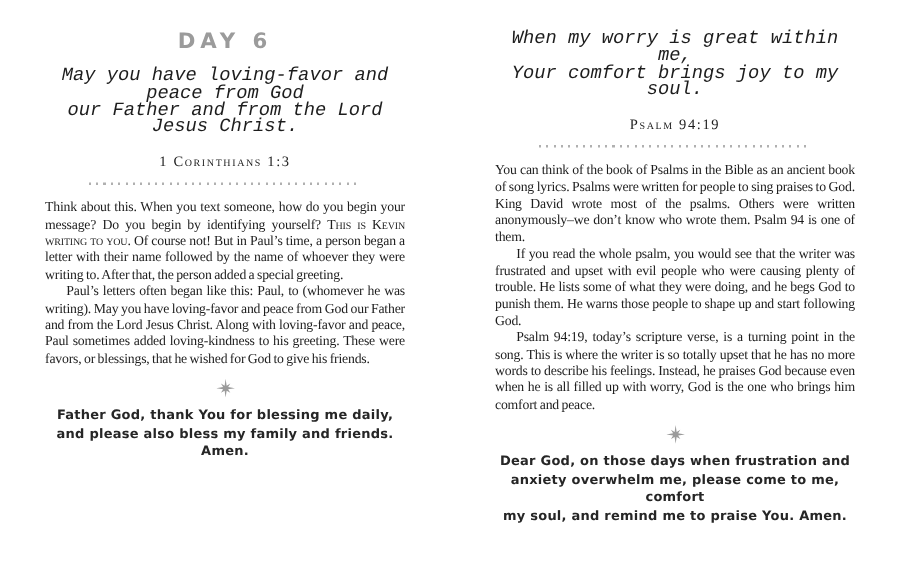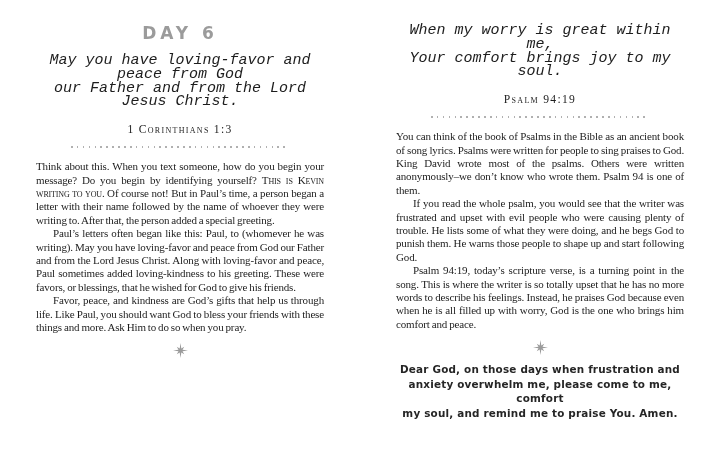--- a/index.html
+++ b/index.html
@@ -89,27 +89,28 @@
 
   <section class="page">
     <h1 class="day-header">DAY 6</h1>
     <p class="verse">May you have loving-favor and peace from God
 our Father and from the Lord Jesus Christ.</p>
     <div class="reference">1 Corinthians 1:3</div>
     <div class="dotline"></div>
     <div class="body-text">
         <p><span>Think about this. When you text someone, how do you begin your message? Do you begin by identifying yourself? </span><span class="sc">This is Kevin writing to you.</span><span> Of course not! But in Paul’s time, a person began a letter with their name followed by the name of whoever they were writing to. After that, the person added a special greeting.</span></p>
         <p><span>Paul’s letters often began like this: </span><span class="i">Paul, to (whomever he was writing). May you have loving-favor and peace from God our Father and from the Lord Jesus Christ.</span><span> Along with </span><span class="i">loving-favor</span><span> and </span><span class="i">peace</span><span>, Paul sometimes added </span><span class="i">loving-kindness</span><span> to his greeting. These were favors, or blessings, that he wished for God to give his friends.</span></p>
-        <p><span>Favor, peace, and kindness are God’s gifts that help us through life. Like Paul, you should want God to bless your friends with these things and more. Ask Him to do so when you pray.</span></p>
       </div>
     <div class="ornament">
       <svg viewBox="0 0 24 24" aria-hidden="true">
         <polygon fill="#9b9b9b" points="12,0 13.3,8.8 18,6 15.2,10.7 24,12 15.2,13.3 18,18 13.3,15.2 12,24 10.7,15.2 6,18 8.8,13.3 0,12 8.8,10.7 6,6 10.7,8.8"></polygon>
       </svg>
     </div>
+    <p class="prayer">Father God, thank You for blessing me daily,
+and please also bless my family and friends. Amen.</p>
   </section>
 
   <section class="page">
     <p class="verse">When my worry is great within me,
 Your comfort brings joy to my soul.</p>
     <div class="reference">Psalm 94:19</div>
     <div class="dotline"></div>
     <div class="body-text">
         <p><span>You can think of the book of Psalms in the Bible as an ancient book of song lyrics. Psalms were written for people to sing praises to God. King David wrote most of the psalms. Others were written anonymously–we don’t know who wrote them. Psalm 94 is one of them.</span></p>
         <p><span>If you read the whole psalm, you would see that the writer was frustrated and upset with evil people who were causing plenty of trouble. He lists some of what they were doing, and he begs God to punish them. He warns those people to shape up and start following God.</span></p>

